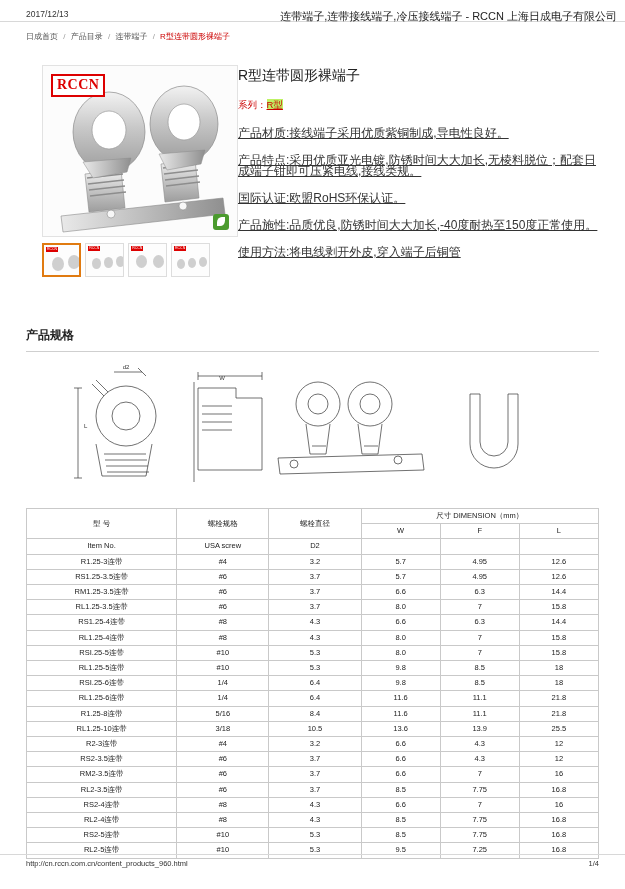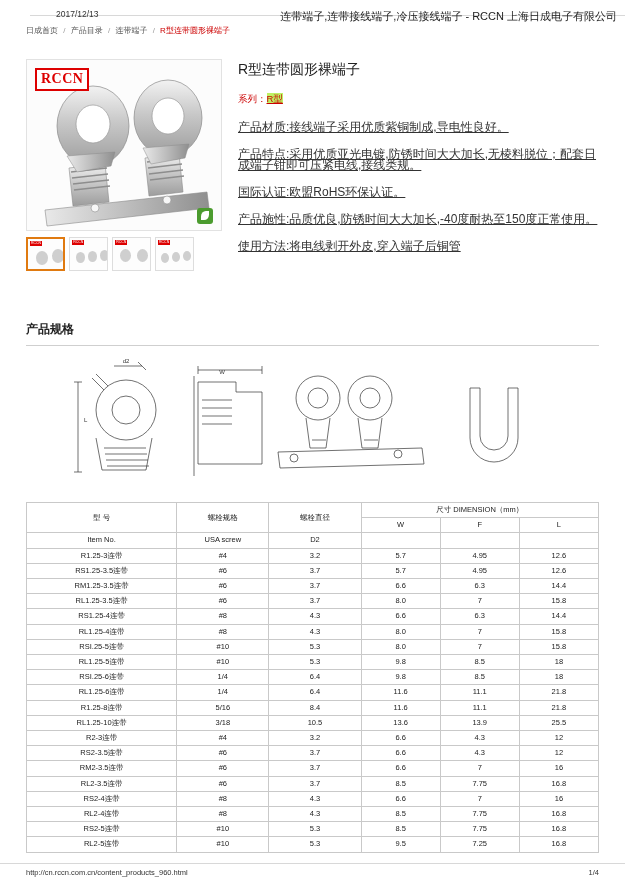--- a/index.html
+++ b/index.html
@@ -11,23 +11,22 @@
     font-family: "Liberation Sans", sans-serif;
     font-size: 8px;
     color: #222;
     position: relative;
     overflow: hidden;
   }
 
   
   .print-head {
     position: relative;
-    height: 16px;
+    height: 22px;
     border-bottom: 1px solid #d8d8d8;
-    margin-left: 30px;
   }
   .print-date {
     position: absolute;
     left: 26px; top: 9px;
     font-size: 8.5px;
     color: #333;
   }
   .print-title {
     position: absolute;
     left: 0; right: 8px; top: 9px;
@@ -48,21 +47,21 @@
   .breadcrumb .current { color: #cc0000; }
 
   
   .product {
     position: relative;
     margin: 14px 26px 0 26px;
     height: 240px;
   }
   .prod-left {
     position: absolute;
-    left: 0; top: 0;
+    left: 16px; top: 0;
     width: 168px;
   }
   .photo-main {
     width: 196px; height: 172px;
     border: 1px solid #e2e2e2;
     background: #fcfcfc;
     position: relative;
     overflow: hidden;
   }
   .logo-badge {
@@ -190,21 +189,21 @@
   .th-top { height: 13px; line-height: 13px; }
   .th-sub { height: 13px; line-height: 13px; color: #333; }
   .col-item { width: 150px; }
   .col-screw { width: 92px; }
   .col-d2 { width: 92px; font-family: Liberation Mono, monospace; }
   .col-w, .col-f, .col-l { width: 79px; }
 
   
   .print-foot {
     position: absolute;
-    left: 0; right: 0; bottom: 8px;
+    left: 0; right: 0; bottom: 17px;
     height: 18px;
     border-top: 1px solid #d8d8d8;
   }
   .foot-url {
     position: absolute;
     left: 26px; top: 4px;
     font-size: 7.5px;
     color: #333;
   }
   .foot-page {

